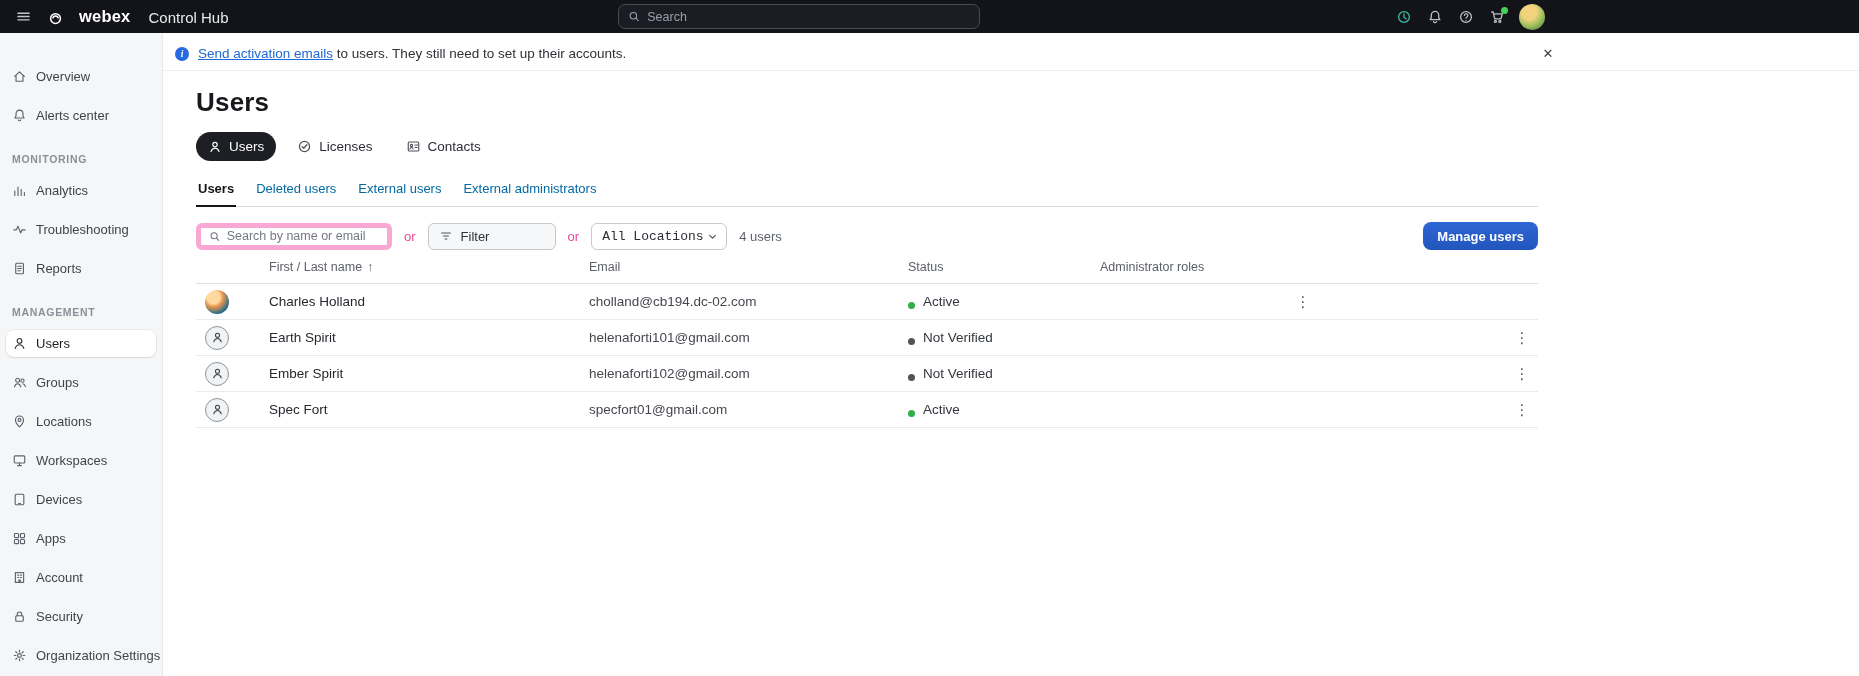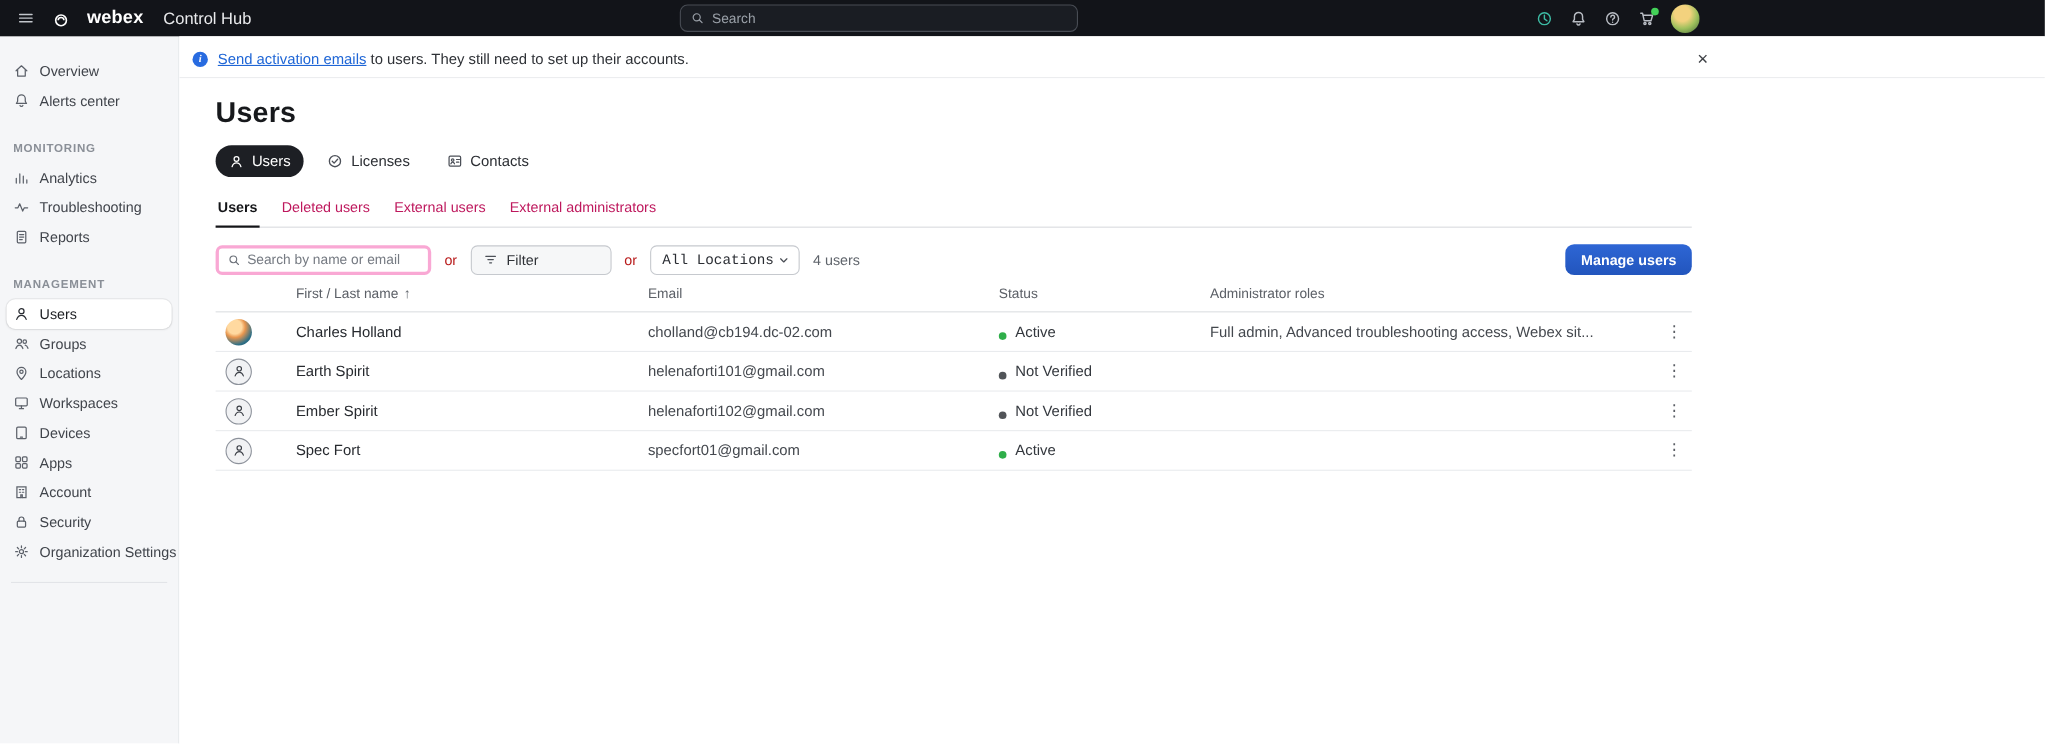--- a/index.html
+++ b/index.html
@@ -22,21 +22,21 @@
   .tr-icon { width:18px; height:18px; display:flex; align-items:center; justify-content:center; color:#b9bdc4; background:none; border:none; cursor:pointer; position:relative; }
   .tr-icon.teal { color:#3dbba4; }
   .badge-dot { position:absolute; top:-1px; right:-2px; width:7px; height:7px; border-radius:50%; background:#43d158; }
   .top-avatar { width:26px; height:26px; border-radius:50%; border:none; cursor:pointer; background:radial-gradient(circle at 40% 32%, #f3d27e 0 30%, #9ec05c 58%, #41683a 100%); }
 
   
   .shell { display:flex; height:643px; }
 
   
   .sidebar { width:163px; min-width:163px; background:#f5f6f8; border-right:1px solid #e7e9ec; padding-top:18px; overflow:hidden; }
-  .side-item { height:27px; display:flex; align-items:center; gap:9px; padding:0 6px; margin:0 6px; border-radius:8px; color:#40444b; cursor:pointer; }
+  .side-item { height:27px; display:flex; align-items:center; gap:9px; padding:0 6px; margin:12px 6px; border-radius:8px; color:#40444b; cursor:pointer; }
   .side-item .sicon { color:#5c616a; display:flex; }
   .side-item.active { background:#fff; color:#1b1d21; box-shadow:0 0 0 1px rgba(0,0,0,.05), 0 1px 2px rgba(0,0,0,.07); font-weight:500; }
   .side-item.active .sicon { color:#2a2d33; }
   .slabel { white-space:nowrap; }
   .side-section { padding:0 12px; margin:24px 0 7px; font-size:10.5px; font-weight:700; letter-spacing:.7px; color:#8a8f97; }
   .side-divider { border:none; border-top:1px solid #e2e4e8; margin:14px 10px 0; }
 
   
   .content { flex:1; background:#fff; position:relative; overflow:hidden; }
 
@@ -49,29 +49,29 @@
   .page { padding:10px 0 0 33px; width:1375px; }
   .page-title { font-size:26px; font-weight:700; color:#17191c; letter-spacing:.2px; margin:6px 0 14px; }
 
   .primary-tabs { display:flex; align-items:center; gap:9px; margin-bottom:14px; }
   .ptab { height:29px; display:flex; align-items:center; gap:7px; padding:0 12px; border-radius:15px; border:none; background:transparent; font-size:13.5px; color:#2b2e33; cursor:pointer; font-family:inherit; }
   .ptab .picon { color:#4c5058; display:flex; }
   .ptab.active { background:#1d1f24; color:#fff; }
   .ptab.active .picon { color:#fff; }
 
   .subtabs { display:flex; gap:18px; border-bottom:1px solid #d9dbdf; width:1342px; }
-  .stab { padding:6px 2px 9px; font-size:13px; color:#be185d; background:none; border:none; cursor:pointer; font-family:inherit; border-bottom:2px solid transparent; margin-bottom:-1px; }
+  .stab { padding:6px 2px 9px; font-size:13px; color:#0369a1; background:none; border:none; cursor:pointer; font-family:inherit; border-bottom:2px solid transparent; margin-bottom:-1px; }
   .stab.active { color:#141518; font-weight:700; border-bottom-color:#141518; }
 
   .toolbar { display:flex; align-items:center; gap:12px; margin:15px 0 10px; width:1342px; }
-  .tsearch { width:196px; height:27px; border:3px solid #f9a8d4; border-radius:6px; display:flex; align-items:center; gap:6px; padding:0 8px; background:#fff; }
+  .tsearch { width:196px; height:27px; border:5px solid #f9a8d4; border-radius:6px; display:flex; align-items:center; gap:6px; padding:0 8px; background:#fff; }
   .tsearch svg { color:#6e737b; }
   .tsearch input { border:none; outline:none; width:100%; font-size:12.5px; color:#33363c; font-family:inherit; }
   .tsearch input::placeholder { color:#757a82; }
-  .or-text { color:#b91c1c; font-size:13px; }
+  .or-text { color:#ec4899; font-size:13px; }
   .filter-btn { width:128px; height:27px; border:1px solid #c6c9ce; border-radius:6px; background:#f6f7f8; display:flex; align-items:center; gap:8px; padding:0 10px; font-size:13px; color:#2f3237; cursor:pointer; font-family:inherit; }
   .filter-btn svg { color:#4c5057; }
   .loc-select { width:136px; height:27px; border:1px solid #c6c9ce; border-radius:6px; background:#fff; display:flex; align-items:center; justify-content:space-between; padding:0 7px 0 10px; font-size:13px; color:#2a2d33; cursor:pointer; font-family:Liberation Mono, monospace; }
   .loc-select svg { color:#4c5057; }
   .count-text { color:#5f646b; font-size:13px; }
   .manage-btn { margin-left:auto; height:28px; padding:0 14px; border:none; border-radius:8px; background:linear-gradient(#2e66d5,#2255bd); color:#fff; font-size:13px; font-weight:700; cursor:pointer; font-family:inherit; }
 
   
   .table { width:1342px; margin-top:4px; }
   .thead, .trow { display:grid; grid-template-columns:393px 319px 192px 1fr 32px; align-items:center; }
@@ -380,21 +380,20 @@
         <div class="trow">
           <div class="cell-name">
             <span class="avatar av-photo"></span>
             <span class="uname">Charles Holland</span>
           </div>
           <div class="cell-email">cholland@cb194.dc-02.com</div>
           <div class="cell-status">
             <span class="dot dot-active"></span>
             <span>Active</span>
           </div>
-          <div class="cell-roles">Full admin, Advanced troubleshooting access, Webex sit...</div>
           <button class="kebab">⋮</button>
         </div>
 
         <div class="trow">
           <div class="cell-name">
             <span class="avatar av-generic">
                 <svg width="13" height="13" viewBox="0 0 16 16" fill="none" stroke="currentColor" stroke-width="1.3" stroke-linecap="round">
                   <circle cx="8" cy="5.2" r="2.5"></circle>
                   <path d="M3.4 13.2c.9-2.6 2.6-3.9 4.6-3.9s3.7 1.3 4.6 3.9"></path>
                 </svg>

